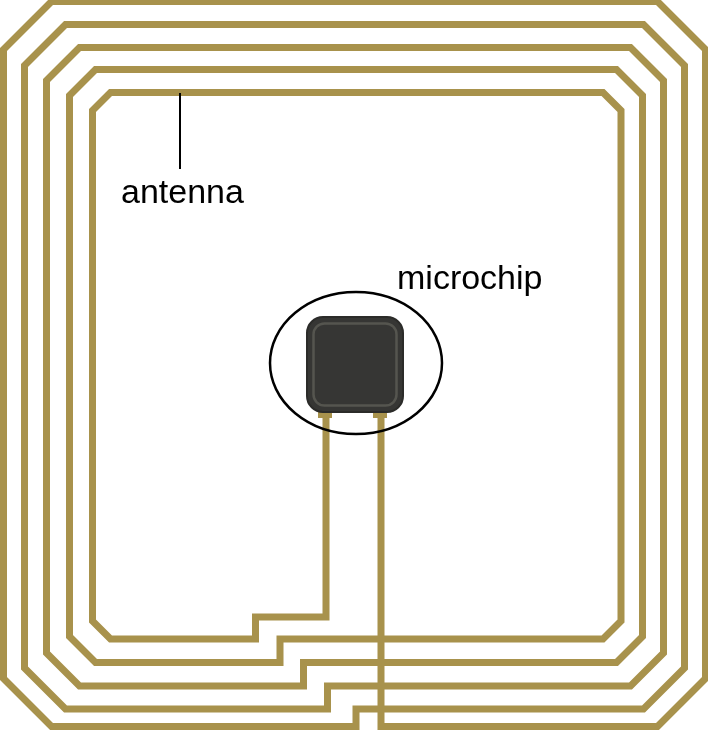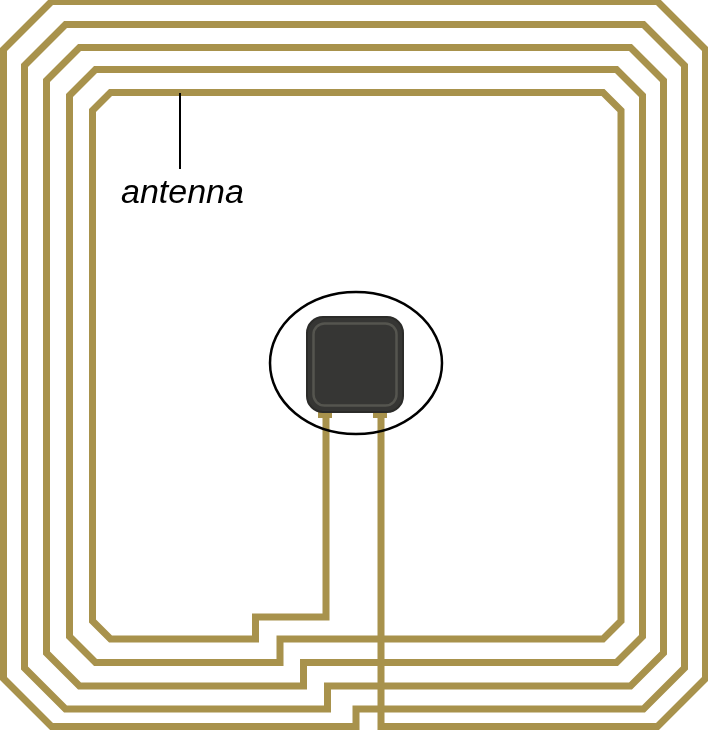--- a/index.html
+++ b/index.html
@@ -7,21 +7,20 @@
     padding: 0;
     background: var(--background, #ffffff);
   }
   .stage {
     position: relative;
     width: 708px;
     height: 731px;
     background: var(--background, #ffffff);
     font-family: "Liberation Sans", sans-serif;
     overflow: hidden;
-    font-style: italic;
   }
   .stage svg {
     position: absolute;
     left: 0;
     top: 0;
     display: block;
   }
   .coil-trace {
     fill: none;
     stroke: var(--coil-gold, #A8924C);
@@ -94,14 +93,15 @@
     <g>
       <rect class="chip-outer" x="307" y="317" width="96" height="95" rx="16" ry="16"></rect>
       <rect class="chip-rim" x="313.5" y="323.5" width="83" height="82" rx="11" ry="11"></rect>
     </g>
 
     <line class="leader-line" x1="180" y1="93" x2="180" y2="169"></line>
   </svg>
 
   <div class="label label-antenna">antenna</div>
 
+  <div class="label label-microchip">microchip</div>
 
 </div>
 
 </body></html>

